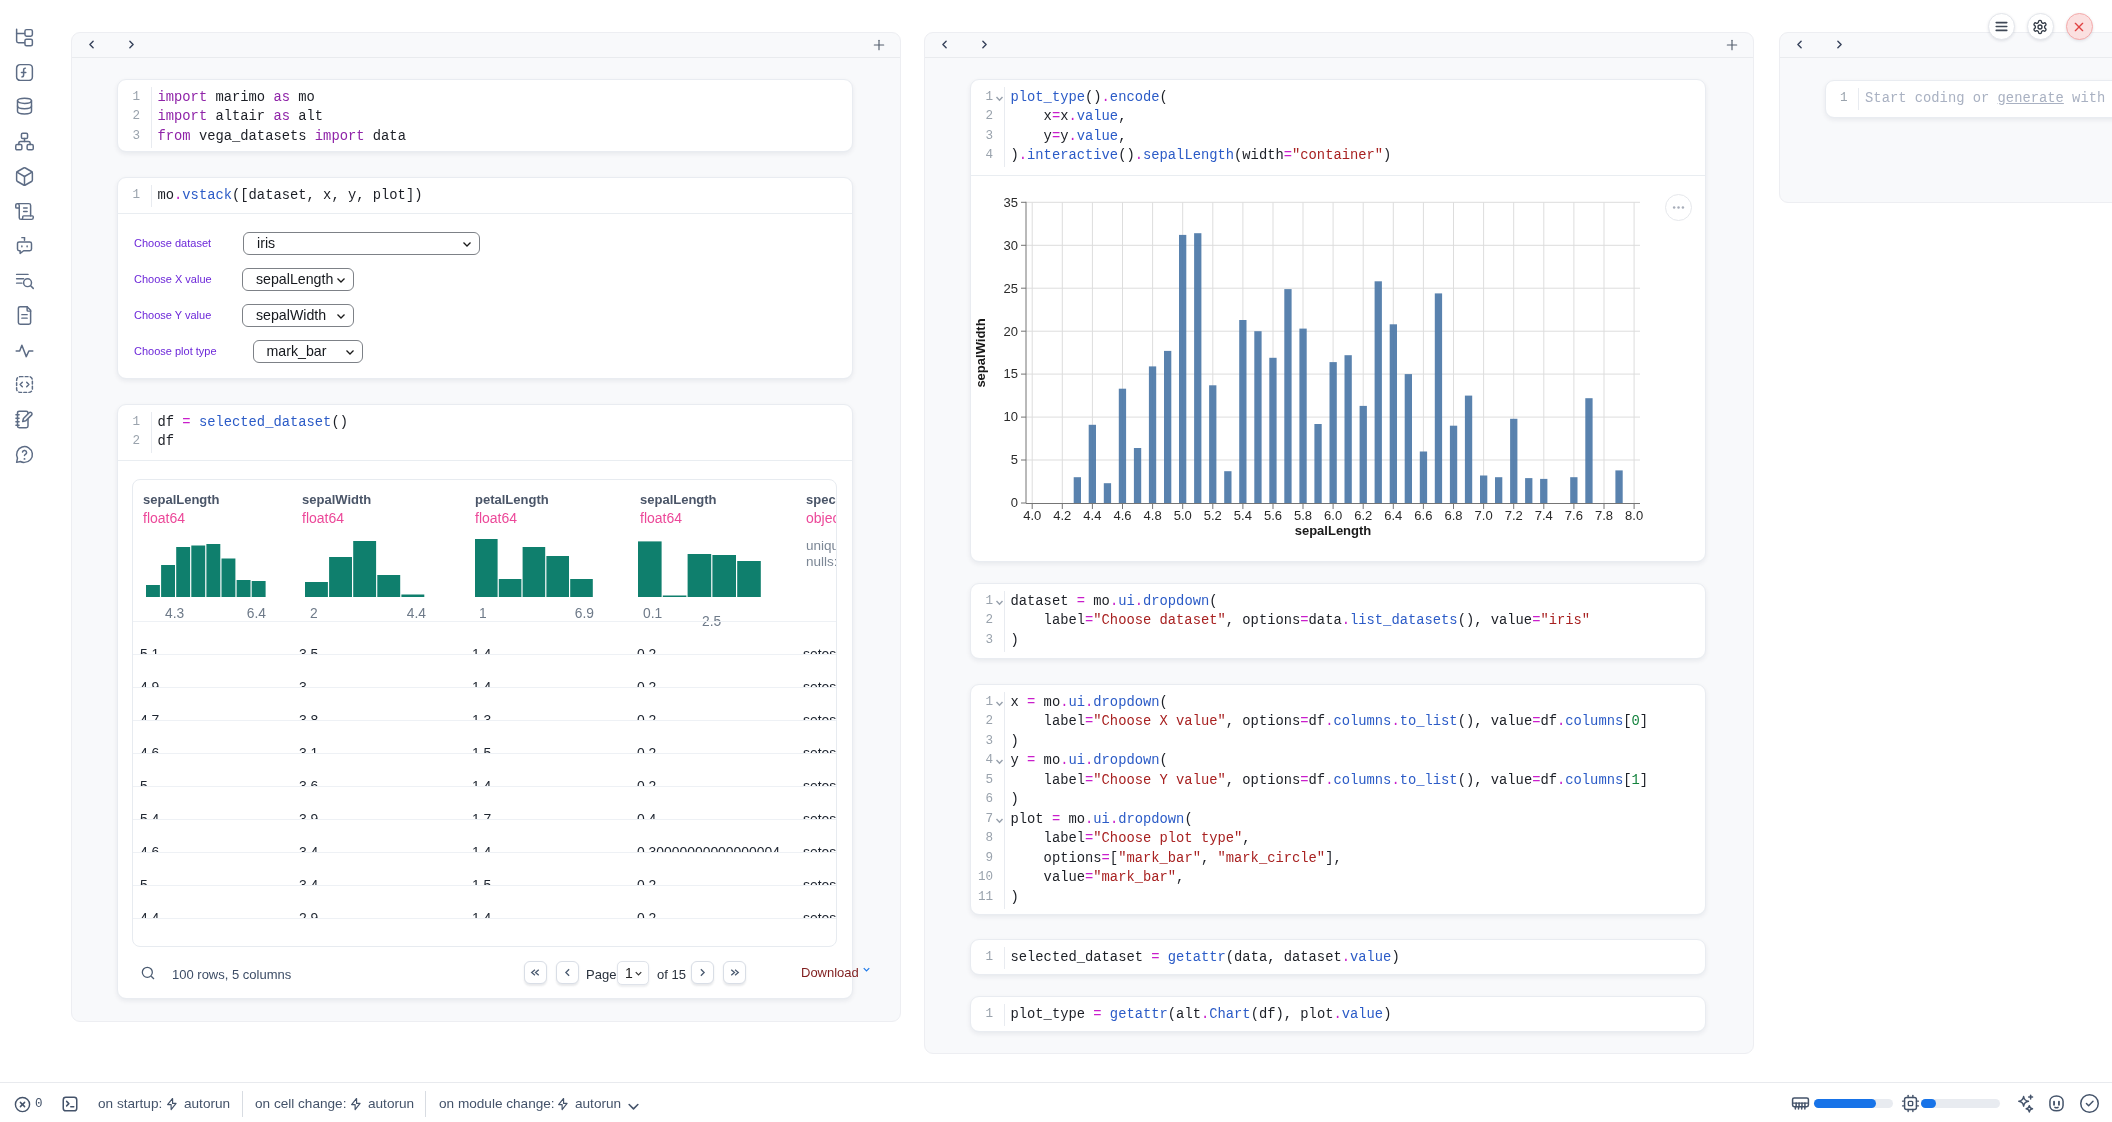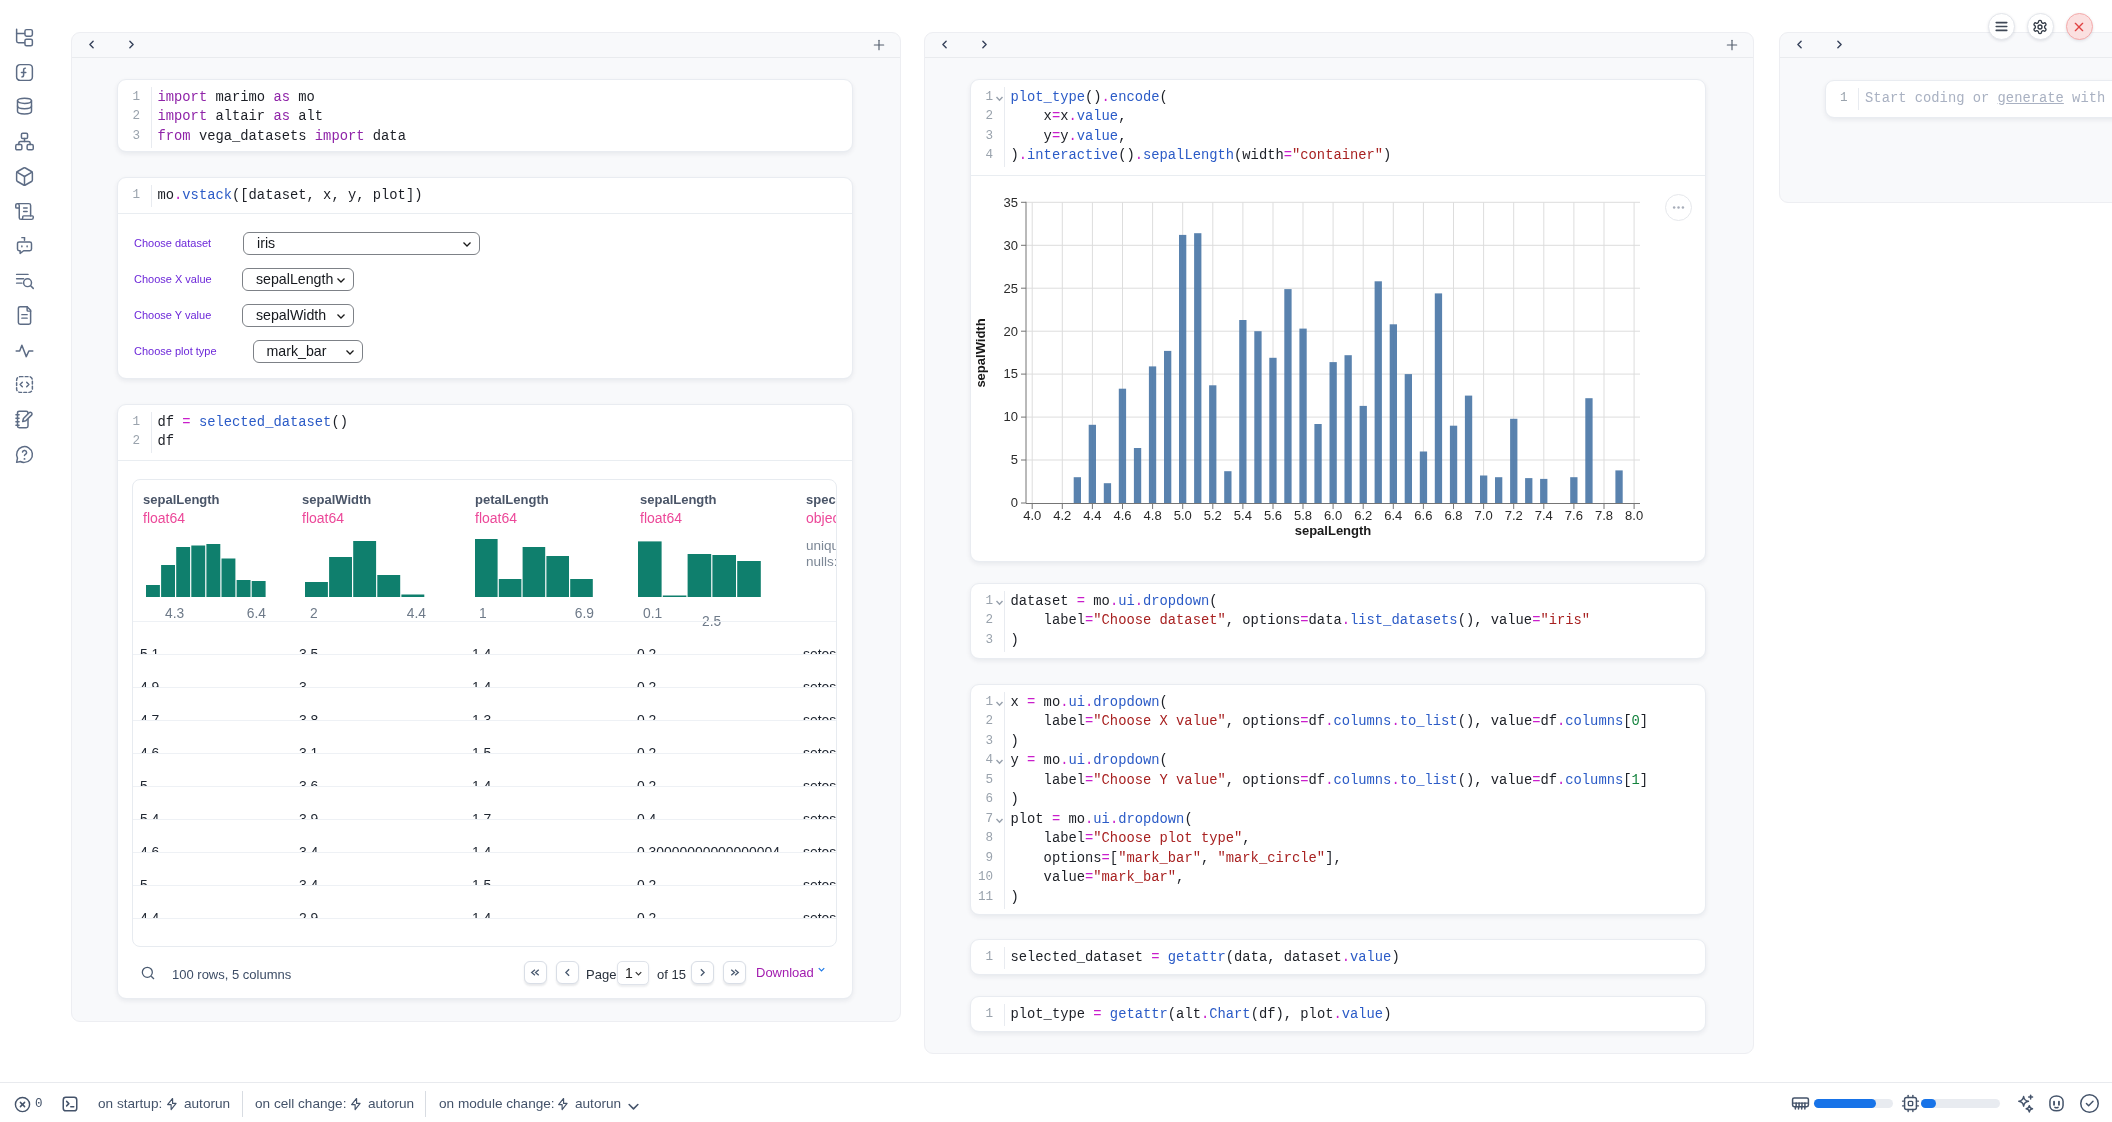--- a/index.html
+++ b/index.html
@@ -23,21 +23,21 @@
 .thuniq{position:absolute;font-size:13.5px;color:#7c8795;line-height:15px;white-space:nowrap}
 .tmm{position:absolute;font-size:13.8px;color:#6e7a89;line-height:15px}
 .tcell{position:absolute;top:23px;font-size:13.9px;color:#1e2530;line-height:18px}
 .ftxt{position:absolute;font-size:13px;color:#3d4d66;line-height:17px}
 .ftxt2{position:absolute;font-size:13px;color:#29313d;line-height:17px}
 .pbtn{position:absolute;width:23.4px;height:23.4px;background:#fff;border:1px solid #d9dee6;border-radius:6px;
   box-shadow:0 1.5px 2px rgba(30,40,60,.1);display:flex;align-items:center;justify-content:center}
 .psel{position:absolute;left:617px;top:961px;width:32.2px;height:24px;background:#fff;border:1px solid #dfe3ea;
   border-radius:5px;box-shadow:0 1.5px 2px rgba(30,40,60,.08);font-size:14px;color:#222;
   display:flex;align-items:center;justify-content:space-between;padding:0 4px 0 7px}
-.dl{position:absolute;left:756px;top:964px;font-size:13px;color:#a21caf;line-height:18px;display:flex;align-items:flex-start}
+.dl{position:absolute;left:801px;top:964px;font-size:13px;color:#7f1d1d;line-height:18px;display:flex;align-items:flex-start}
 .sbt{position:absolute;font-size:13.6px;color:#44536a;line-height:16px}
 .vsep{position:absolute;top:1091px;width:1px;height:26px;background:#d8dce2}
 </style></head><body>
 <svg style="position:absolute;left:13.5px;top:26.9px" width="21" height="21" viewBox="0 0 24 24" fill="none" stroke="#5d6c85" stroke-width="1.7" stroke-linecap="round" stroke-linejoin="round">
     <rect x="12.5" y="3" width="8.5" height="7.5" rx="1.8"></rect>
     <rect x="12.5" y="14" width="8.5" height="7.5" rx="1.8"></rect>
     <path d="M3 2.5 v13.5 a2 2 0 0 0 2 2 h7"></path>
     <path d="M3 7.5 h9"></path>
   </svg>
 <svg style="position:absolute;left:13.5px;top:61.7px" width="21" height="21" viewBox="0 0 24 24" fill="none" stroke="#5d6c85" stroke-width="1.7" stroke-linecap="round" stroke-linejoin="round">

